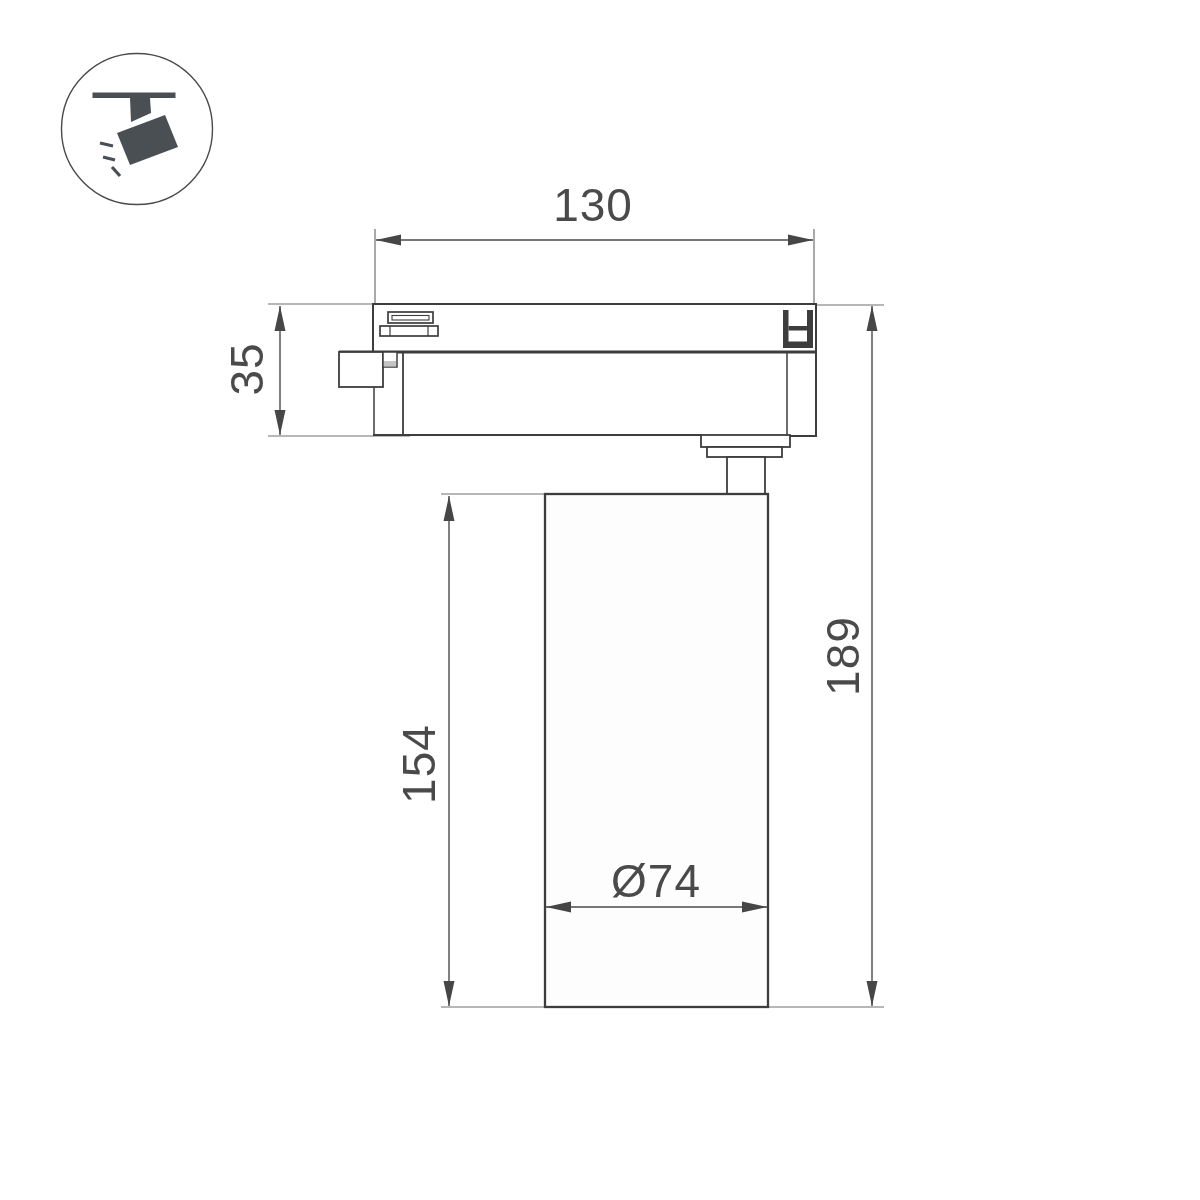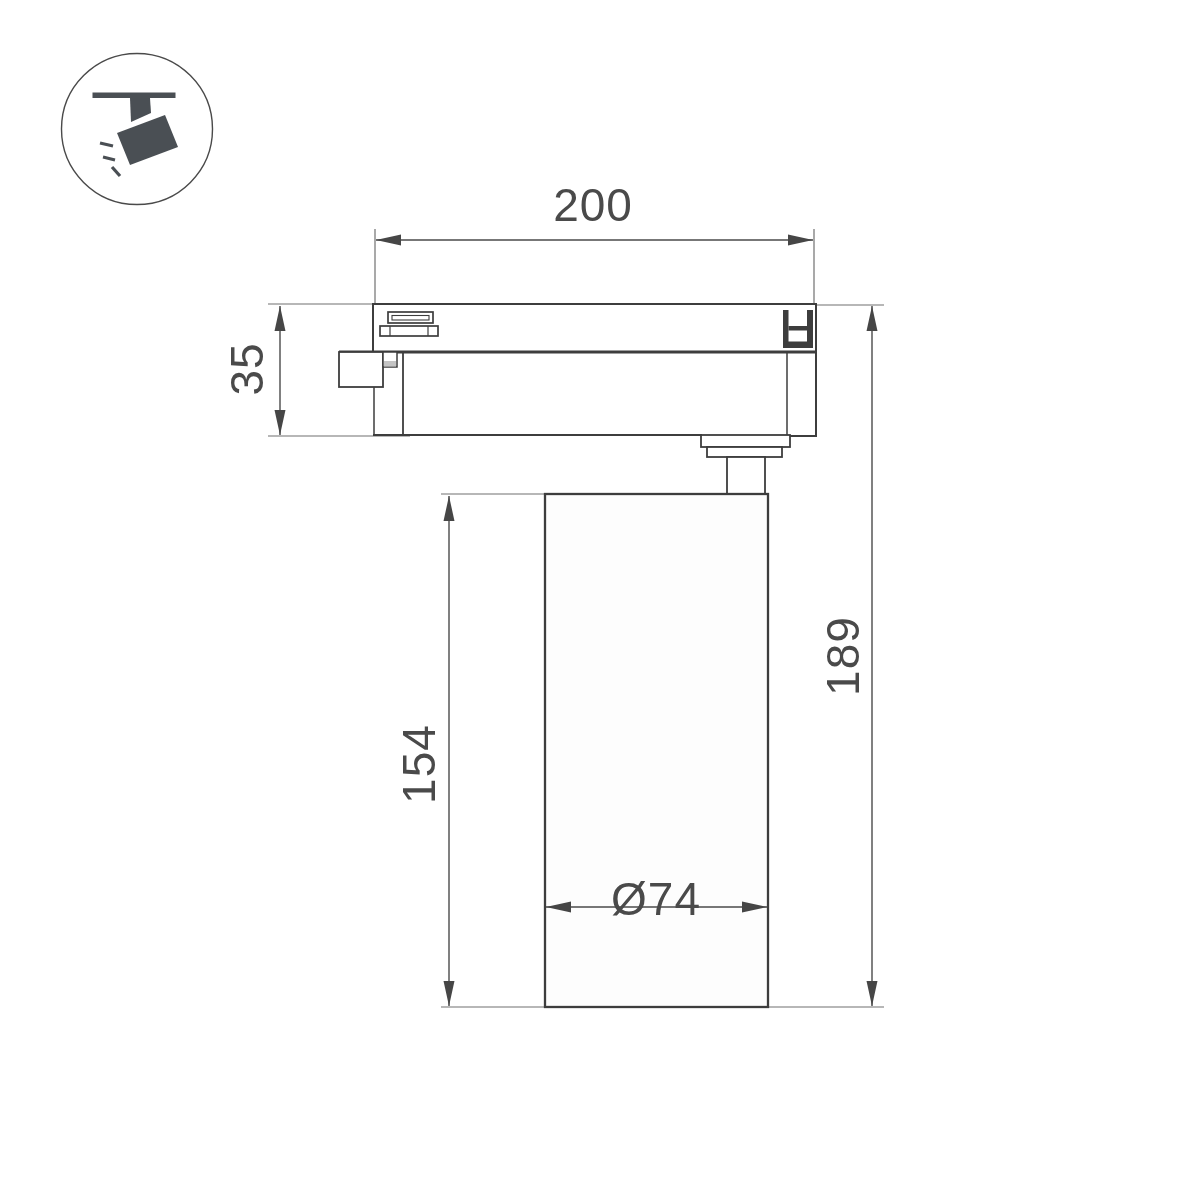--- a/index.html
+++ b/index.html
@@ -120,23 +120,23 @@
       </g>
 
       <g>
         <line x1="546" y1="907" x2="767" y2="907"></line>
         <polygon points="546,907 571,901.5 571,912.5" stroke="none"></polygon>
         <polygon points="767,907 742,901.5 742,912.5" stroke="none"></polygon>
       </g>
     </g>
   </svg>
 
-  <div class="dim-label" style="left:493px;top:175px;width:200px;height:60px;">200</div>
+  <div class="dim-label" style="left:493px;top:175px;width:200px;height:60px;">130</div>
 
   <div class="dim-label vertical" style="left:187px;top:339px;width:120px;height:60px;">35</div>
 
   <div class="dim-label vertical" style="left:344px;top:734px;width:150px;height:60px;">154</div>
 
   <div class="dim-label vertical" style="left:768px;top:626px;width:150px;height:60px;">189</div>
 
-  <div class="dim-label" style="left:556px;top:851px;width:200px;height:60px;margin-top:18px;">Ø74</div>
+  <div class="dim-label" style="left:556px;top:851px;width:200px;height:60px;">Ø74</div>
 
 </div>
 
 </body></html>

